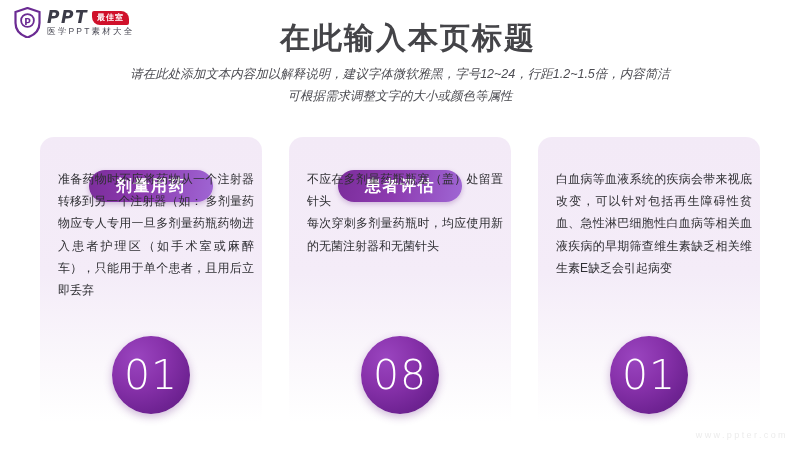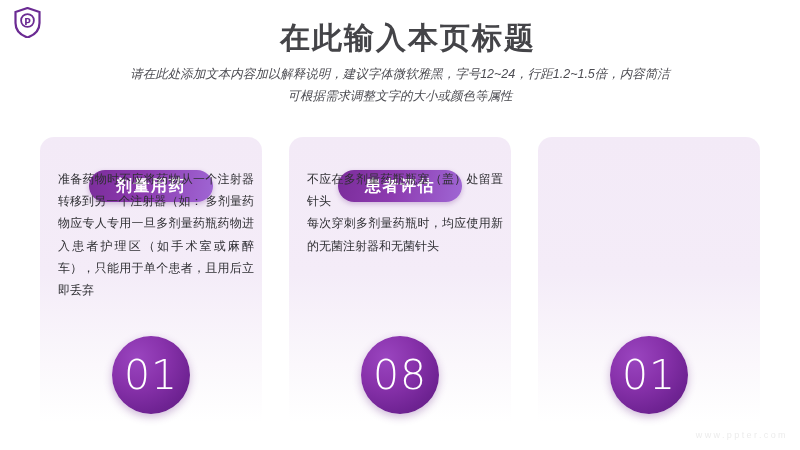--- a/index.html
+++ b/index.html
@@ -181,20 +181,27 @@
 <body>
 
 <div class="logo">
   <div class="logo-shield">
     <svg width="27" height="31" viewBox="0 0 27 31">
       <path d="M13.5 1 L25.5 5 L25.5 16 C25.5 24 19.5 28.5 13.5 30.5 C7.5 28.5 1.5 24 1.5 16 L1.5 5 Z" fill="none" stroke="#6b2b93" stroke-width="2.2"></path>
       <circle cx="13.5" cy="13.5" r="6.4" fill="none" stroke="#6b2b93" stroke-width="1.8"></circle>
       <text x="13.5" y="17.6" text-anchor="middle" font-family="DejaVu Sans, sans-serif" font-size="9" font-weight="bold" fill="#6b2b93">P</text>
     </svg>
   </div>
+  <div class="logo-textblock">
+    <div class="logo-row1">
+      <span class="logo-ppt">PPT</span>
+      <span class="logo-badge">最佳室</span>
+    </div>
+    <span class="logo-sub">医学PPT素材大全</span>
+  </div>
 </div>
 
 <div class="page-title">在此输入本页标题</div>
 
 <div class="subtitle">
   <div>请在此处添加文本内容加以解释说明，建议字体微软雅黑，字号12~24，行距1.2~1.5倍，内容简洁</div>
   <div>可根据需求调整文字的大小或颜色等属性</div>
 </div>
 
 <div class="cards">
@@ -214,20 +221,23 @@
     <div class="card-body">
       <p>不应在多剂量药瓶瓶塞（盖）处留置针头</p>
       <p>每次穿刺多剂量药瓶时，均应使用新的无菌注射器和无菌针头</p>
     </div>
     <div class="card-num">
       <span>08</span>
     </div>
   </div>
 
   <div class="card">
+    <div class="card-body">
+      <p>白血病等血液系统的疾病会带来视底改变，可以针对包括再生障碍性贫血、急性淋巴细胞性白血病等相关血液疾病的早期筛查维生素缺乏相关维生素E缺乏会引起病变</p>
+    </div>
     <div class="card-num">
       <span>01</span>
     </div>
   </div>
 
 </div>
 
 <div class="watermark">www.ppter.com</div>
 
 </body></html>

